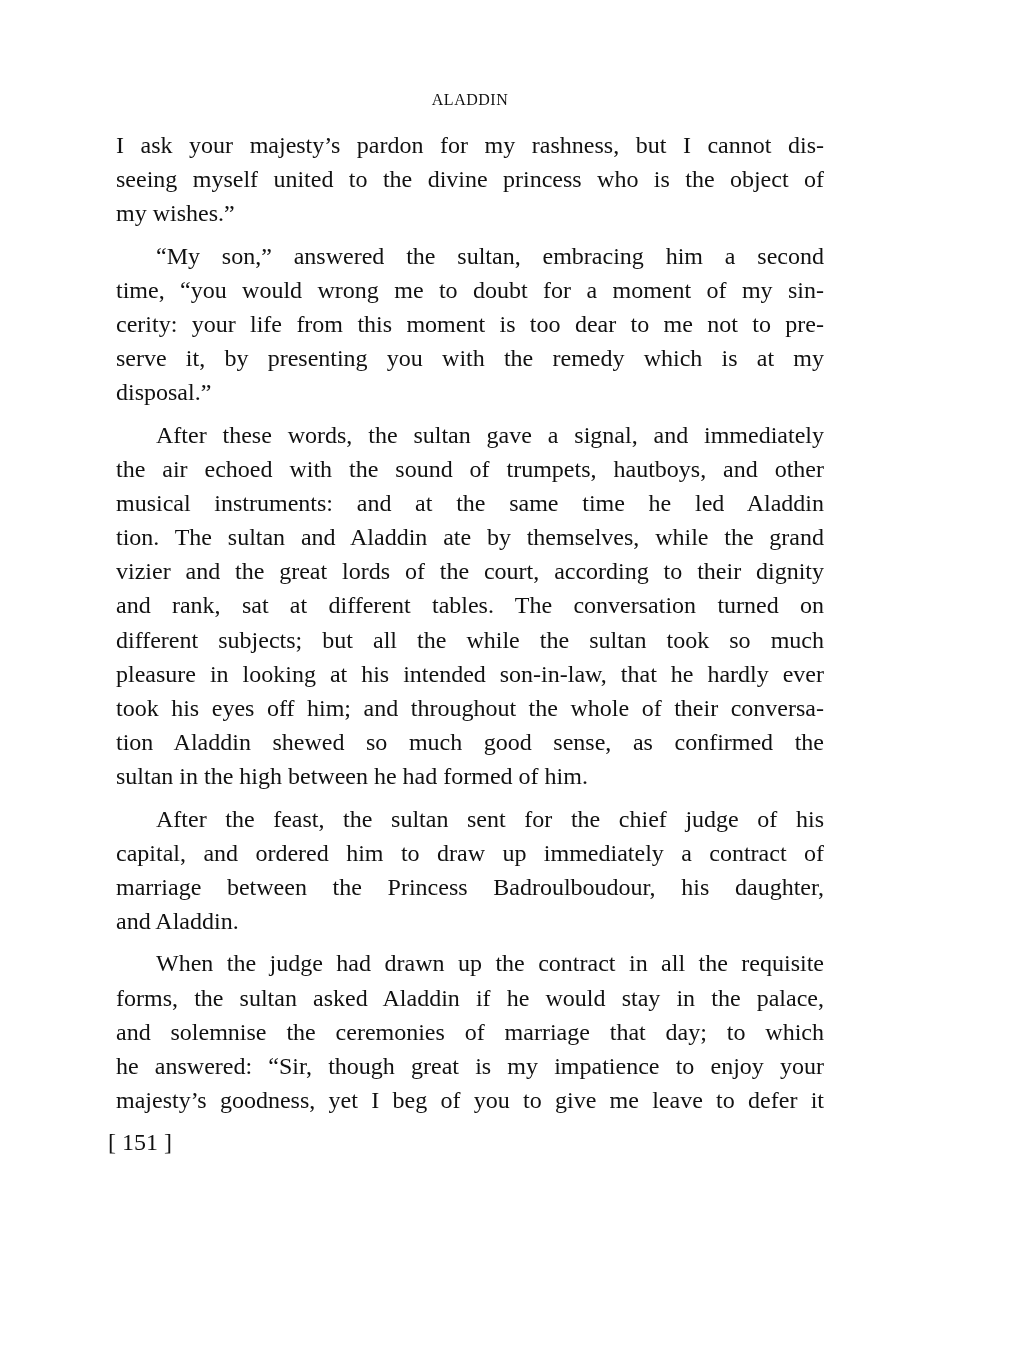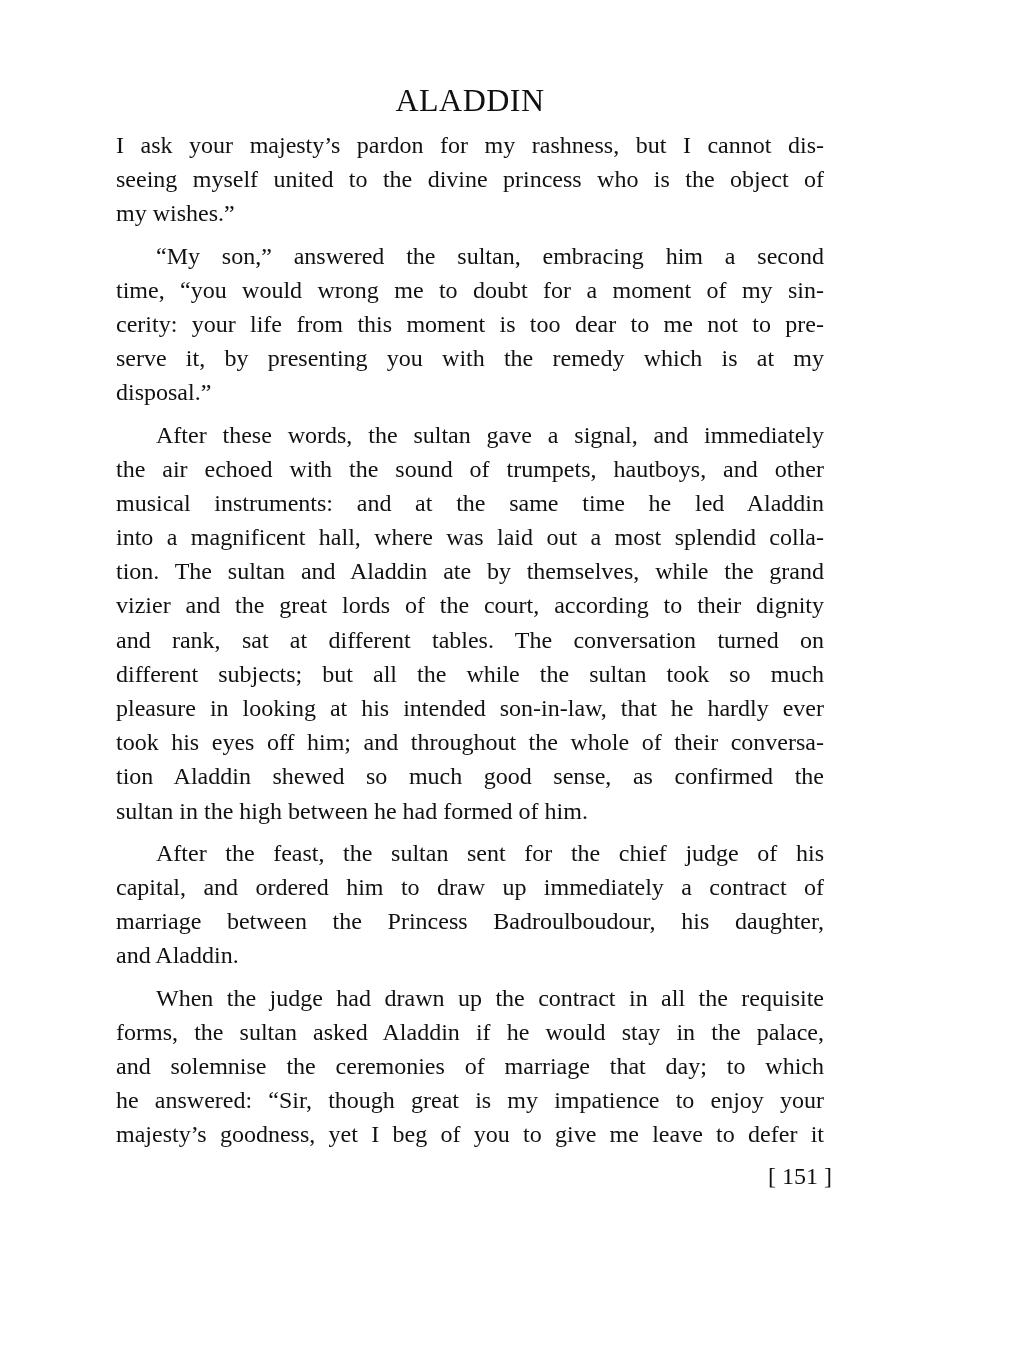--- a/index.html
+++ b/index.html
@@ -16,21 +16,21 @@
       color: #111111;
     }
     .page {
       position: absolute;
       left: 108px;
       top: 80px;
       width: 724px;
     }
     .running-head {
       text-align: center;
-      font-size: 32px;
+      font-size: 16px;
       letter-spacing: 0.5px;
       height: 40px;
       line-height: 40px;
       margin-bottom: 0px;
     }
     .line {
       display: block;
       height: 34.2px;
       line-height: 34.2px;
       font-size: 24px;
@@ -42,21 +42,21 @@
     .line.last {
       text-align-last: left;
     }
     .line.indent {
       padding-left: 40px;
     }
     .para {
       margin: 8px;
     }
     .folio {
-      text-align: right;
+      text-align: left;
       font-size: 24px;
       height: 34px;
       line-height: 34px;
       margin-top: 0;
     }
   </style>
 </head>
 <body>
 
 <div class="page">
@@ -73,21 +73,20 @@
     <span class="line">time, “you would wrong me to doubt for a moment of my sin-</span>
     <span class="line">cerity: your life from this moment is too dear to me not to pre-</span>
     <span class="line">serve it, by presenting you with the remedy which is at my</span>
     <span class="line last">disposal.”</span>
   </div>
 
   <div class="para">
     <span class="line indent">After these words, the sultan gave a signal, and immediately</span>
     <span class="line">the air echoed with the sound of trumpets, hautboys, and other</span>
     <span class="line">musical instruments: and at the same time he led Aladdin</span>
-    <span class="line">into a magnificent hall, where was laid out a most splendid colla-</span>
     <span class="line">tion.  The sultan and Aladdin ate by themselves, while the grand</span>
     <span class="line">vizier and the great lords of the court, according to their dignity</span>
     <span class="line">and rank, sat at different tables.  The conversation turned on</span>
     <span class="line">different subjects; but all the while the sultan took so much</span>
     <span class="line">pleasure in looking at his intended son-in-law, that he hardly ever</span>
     <span class="line">took his eyes off him; and throughout the whole of their conversa-</span>
     <span class="line">tion Aladdin shewed so much good sense, as confirmed the</span>
     <span class="line last">sultan in the high between he had formed of him.</span>
   </div>
 

